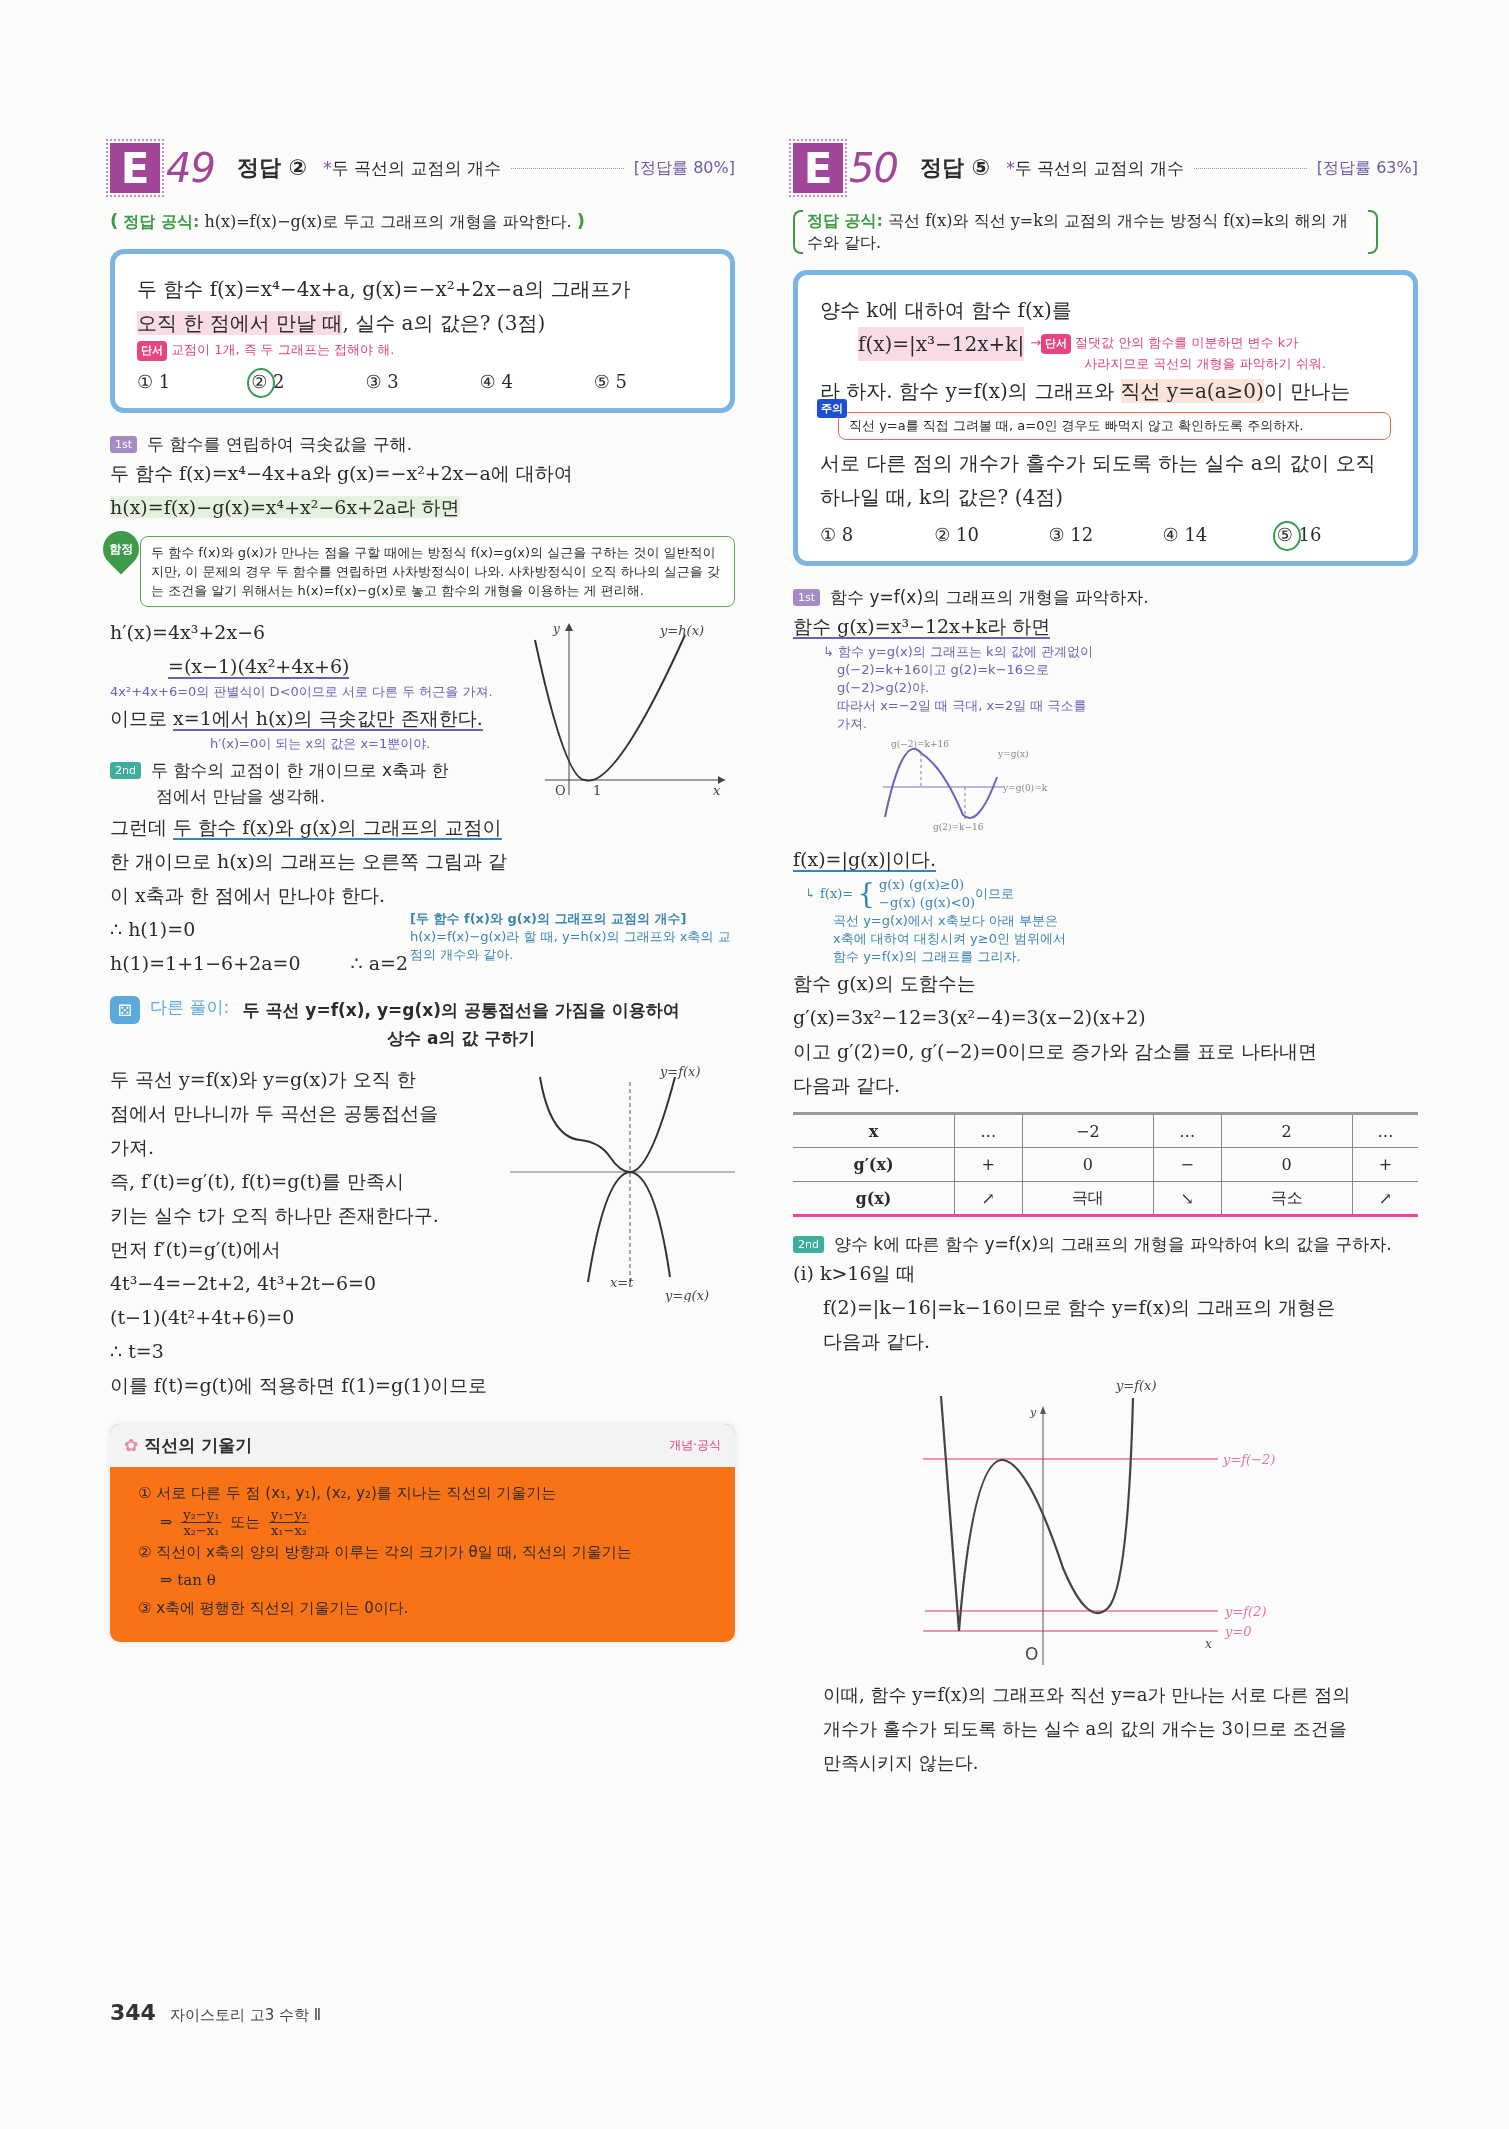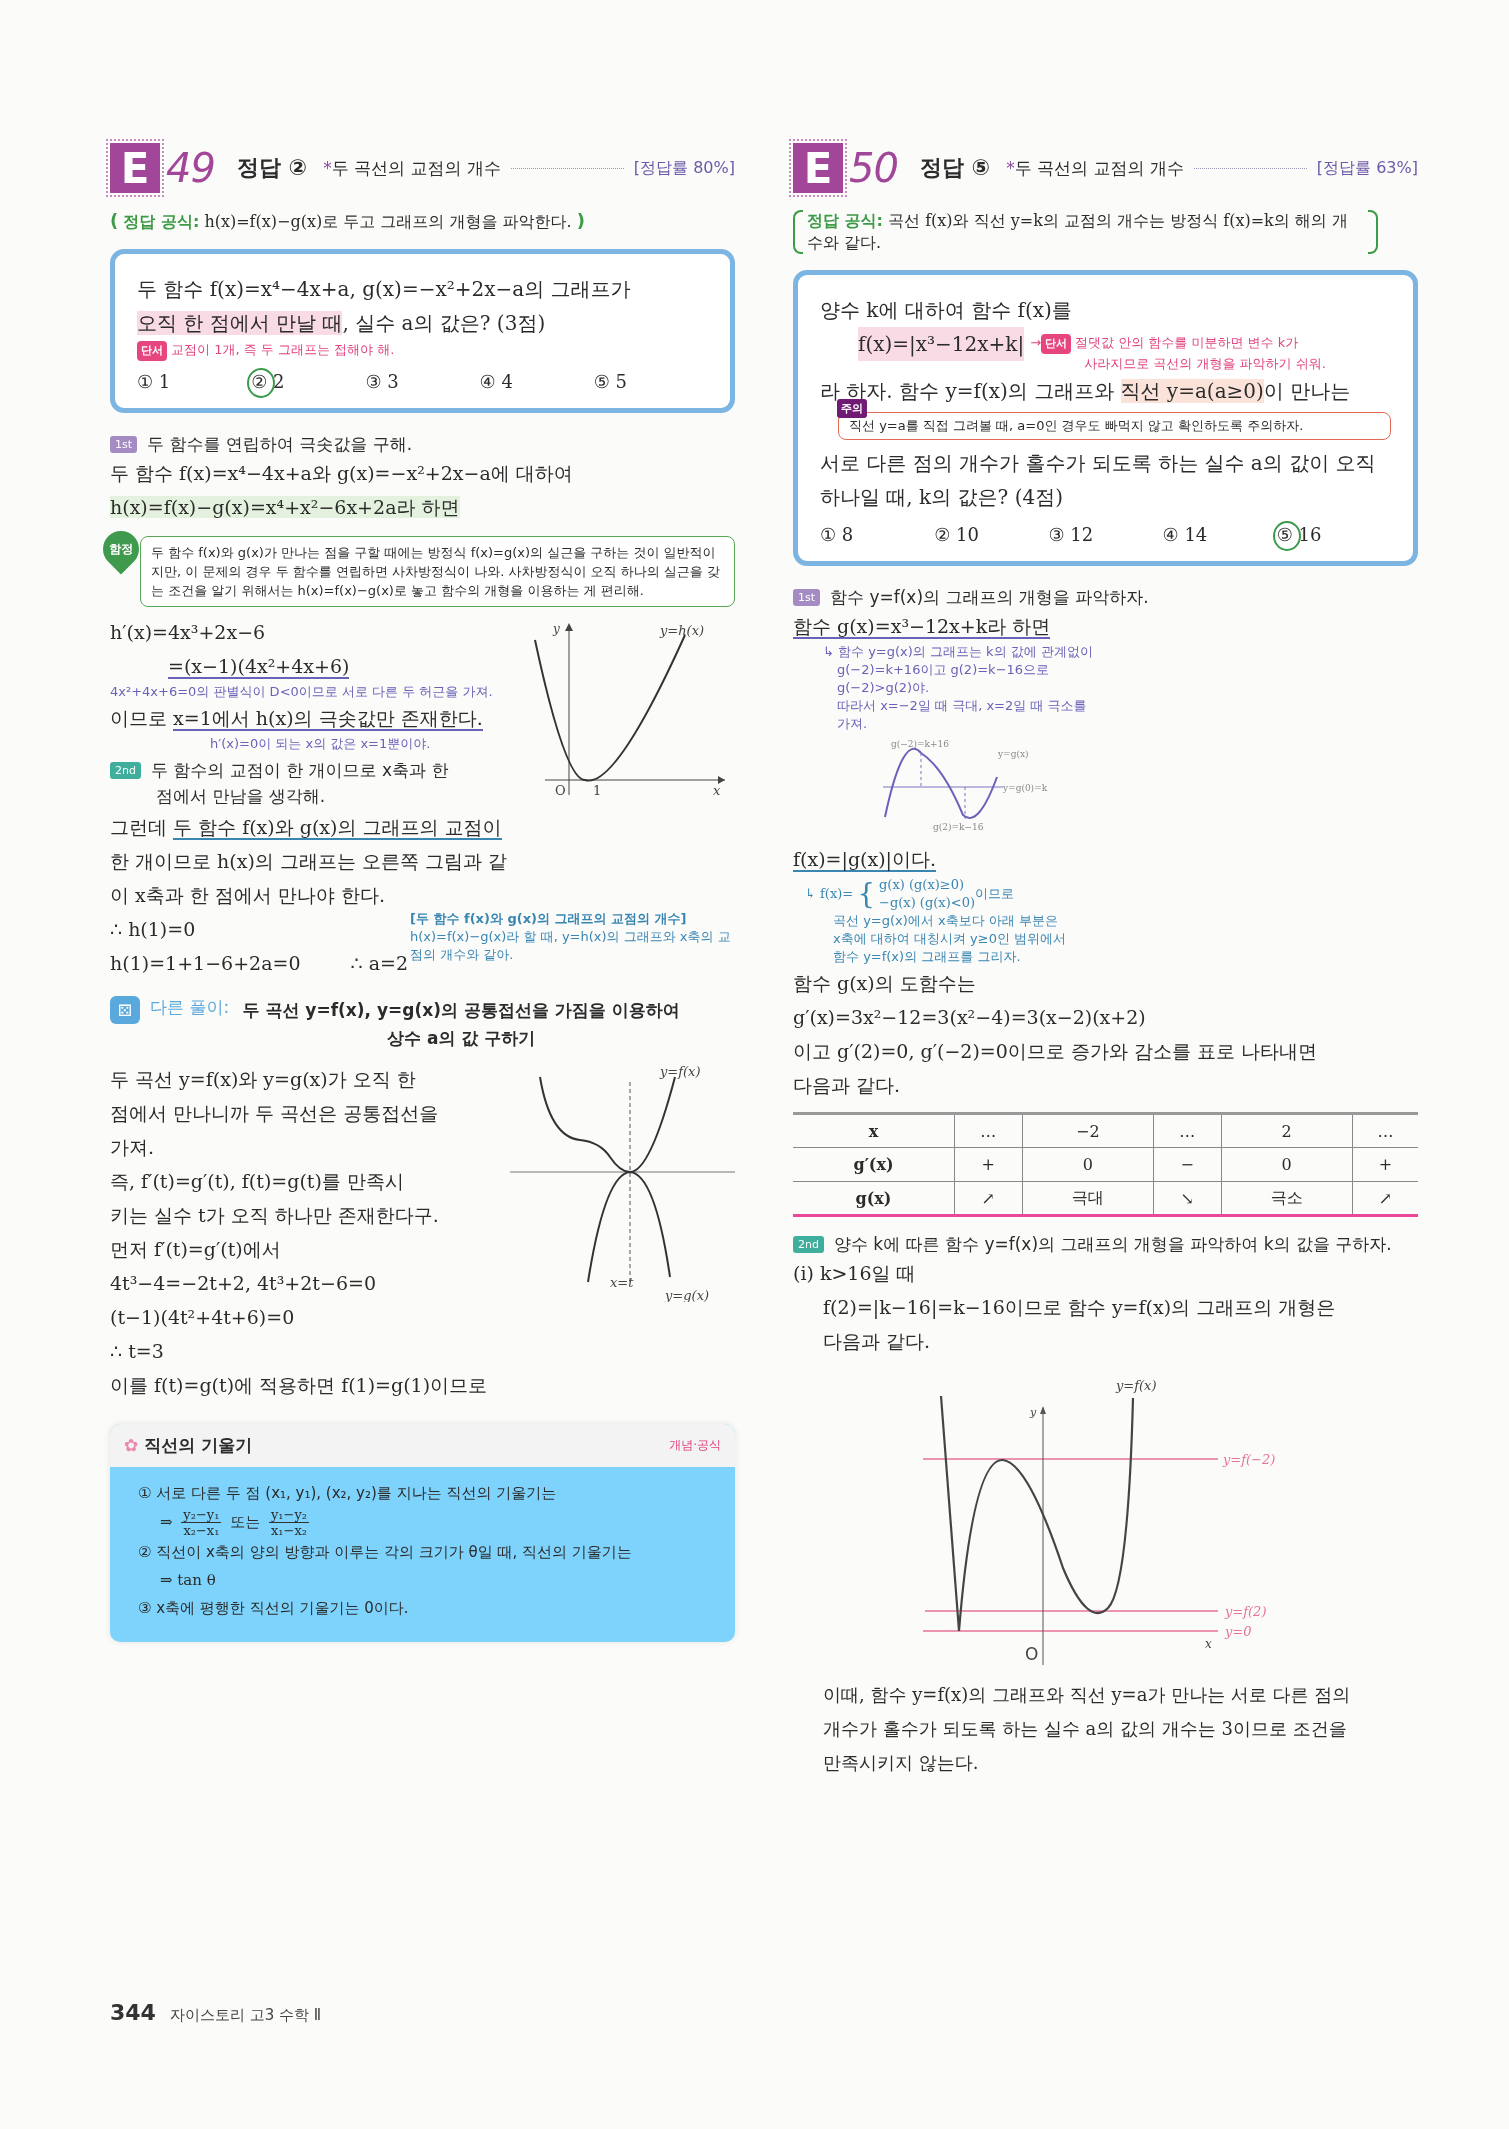--- a/index.html
+++ b/index.html
@@ -54,31 +54,31 @@
   .tipbox { position: relative; margin-top: 12px; margin-left: 30px; border: 1.5px solid #58a858; border-radius: 8px; background: #fff; padding: 6px 10px; font-size: 13px; line-height: 19px; }
   .tip-pin { position: absolute; left: -38px; top: -6px; width: 36px; height: 36px; background: #3f9a4d; color: #fff; font-size: 12px; font-weight: bold; border-radius: 50% 50% 50% 0; transform: rotate(-45deg); display: flex; align-items: center; justify-content: center; }
   .tip-pin span { transform: rotate(45deg); }
 
   .graph-abs { position: absolute; }
   .altsol { display: flex; align-items: flex-start; margin-top: 16px; font-size: 17px; }
   .alt-icon { width: 30px; height: 28px; background: #5aa9dc; border-radius: 6px; margin-right: 10px; color: #fff; font-size: 16px; display: flex; align-items: center; justify-content: center; }
   .alt-lbl { color: #5aa9dc; margin-right: 12px; }
   .alt-title { font-weight: bold; line-height: 28px; }
 
-  .concept { margin-top: 22px; background: #7dd3fc; border-radius: 10px; box-shadow: 0 0 6px #e4e4e4; }
+  .concept { margin-top: 22px; background: #f97316; border-radius: 10px; box-shadow: 0 0 6px #e4e4e4; }
   .concept-hd { display: flex; justify-content: space-between; align-items: center; background: #f3f3f3; padding: 10px 14px; border-radius: 10px 10px 0 0; }
   .concept-title { font-size: 17px; font-weight: bold; }
   .concept-title .flower { color: #e98aae; margin-right: 6px; }
   .concept-kind { color: #e0427f; font-size: 12px; }
   .concept-body { padding: 12px 28px 20px; font-size: 15px; line-height: 28px; }
   .frac { display: inline-flex; flex-direction: column; vertical-align: middle; text-align: center; font-size: 13px; line-height: 15px; margin: 0 4px; }
   .frac .num { border-bottom: 1px solid #333; padding: 0 2px; }
 
   .caution { position: relative; margin: 4px 0 6px 18px; border: 1.5px solid #e36a52; border-radius: 8px; padding: 4px 10px; font-size: 13px; }
-  .caution-tag { position: absolute; left: -22px; top: -14px; background: #701a75; color: #fff; font-size: 11px; font-weight: bold; padding: 2px 4px; border-radius: 3px; margin-left: 20px; }
+  .caution-tag { position: absolute; left: -22px; top: -14px; background: #1d4ed8; color: #fff; font-size: 11px; font-weight: bold; padding: 2px 4px; border-radius: 3px; }
 
   table.inc { width: 100%; border-collapse: collapse; margin-top: 10px; font-size: 16px; }
   table.inc td { text-align: center; height: 34px; border-left: 1px solid #888; }
   table.inc td:first-child { border-left: none; font-weight: bold; }
   table.inc tr:first-child td { border-top: 3px solid #999; }
   table.inc tr:last-child td { border-bottom: 3px solid #ec4899; }
   table.inc tr + tr td { border-top: 1px solid #888; }
 
   .footer { position: absolute; left: 110px; top: 2000px; display: flex; align-items: baseline; }
   .pageno { font-size: 22px; font-weight: bold; color: #333; }

